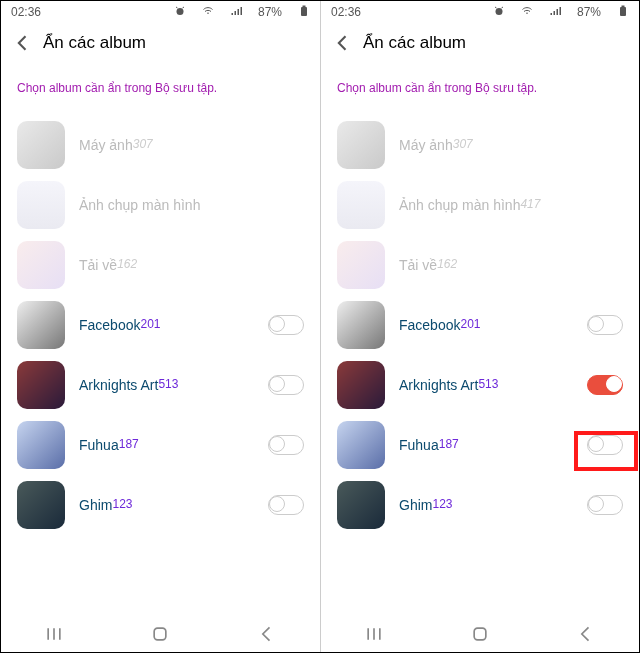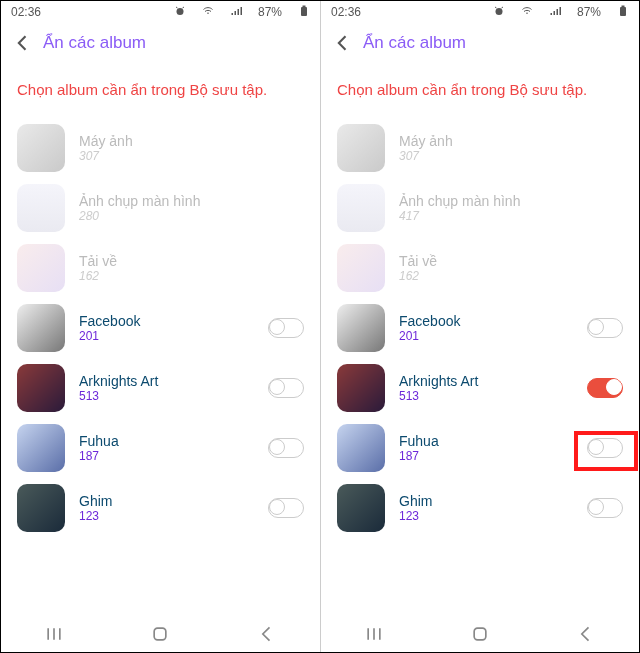--- a/index.html
+++ b/index.html
@@ -32,26 +32,26 @@
   .statusbar .right { display: flex; gap: 16px; align-items: flex-start; }
   .header {
     display: flex;
     align-items: center;
     gap: 10px;
     padding: 10px 12px 14px 12px;
   }
   .back-icon { width: 20px; height: 20px; }
   .title {
     font-size: 17px;
-    color: #8b5cf6;
+    color: #000000;
     font-family: cursive, sans-serif;
   }
   .subtitle {
-    font-size: 15px;
-    color: #ef4444;
+    font-size: 12px;
+    color: #a21caf;
     padding: 14px 16px 20px 16px;
     font-family: cursive, sans-serif;
   }
   .list { flex: 1; }
   .row {
     display: flex;
     align-items: center;
     padding: 6px 16px;
     gap: 14px;
   }
@@ -63,21 +63,21 @@
     flex-shrink: 0;
   }
   .thumb.faded { opacity: 0.45; }
   .thumb.t1 { background: linear-gradient(135deg,#cfcfcf,#888); }
   .thumb.t2 { background: linear-gradient(180deg,#e8e8f5,#d0d0e0); }
   .thumb.t3 { background: linear-gradient(135deg,#f2d6d6,#c9b8e8); }
   .thumb.t4 { background: linear-gradient(135deg,#eee,#777); }
   .thumb.t5 { background: linear-gradient(135deg,#8a3a3a,#2a1a3a); }
   .thumb.t6 { background: linear-gradient(135deg,#c6d4ef,#5a6ea8); }
   .thumb.t7 { background: linear-gradient(135deg,#4a5a5a,#1a2a3a); }
-  .info { flex: 1; display: flex; flex-direction: column; }
+  .info { flex: 1; display: flex; flex-direction: row; }
   .aname { font-size: 14px; color: #0c4a6e; font-family: cursive, sans-serif; }
   .aname.faded { color: #bbb; }
   .acount { font-size: 12px; color: #6d28d9; font-family: cursive, sans-serif; }
   .acount.faded { color: #ccc; font-style: italic; }
   .toggle {
     width: 36px; height: 20px; border-radius: 10px;
     background: #fff; border: 1.5px solid #ccc;
     position: relative; flex-shrink: 0;
   }
   .toggle .knob {
@@ -139,21 +139,20 @@
         <div class="thumb t1 faded"></div>
         <div class="info">
           <span class="aname faded">Máy ảnh</span>
           <span class="acount faded">307</span>
         </div>
       </div>
     <div class="row">
         <div class="thumb t2 faded"></div>
         <div class="info">
           <span class="aname faded">Ảnh chụp màn hình</span>
-          <span class="acount faded">280</span>
         </div>
       </div>
     <div class="row">
         <div class="thumb t3 faded"></div>
         <div class="info">
           <span class="aname faded">Tải về</span>
           <span class="acount faded">162</span>
         </div>
       </div>
     <div class="row">

